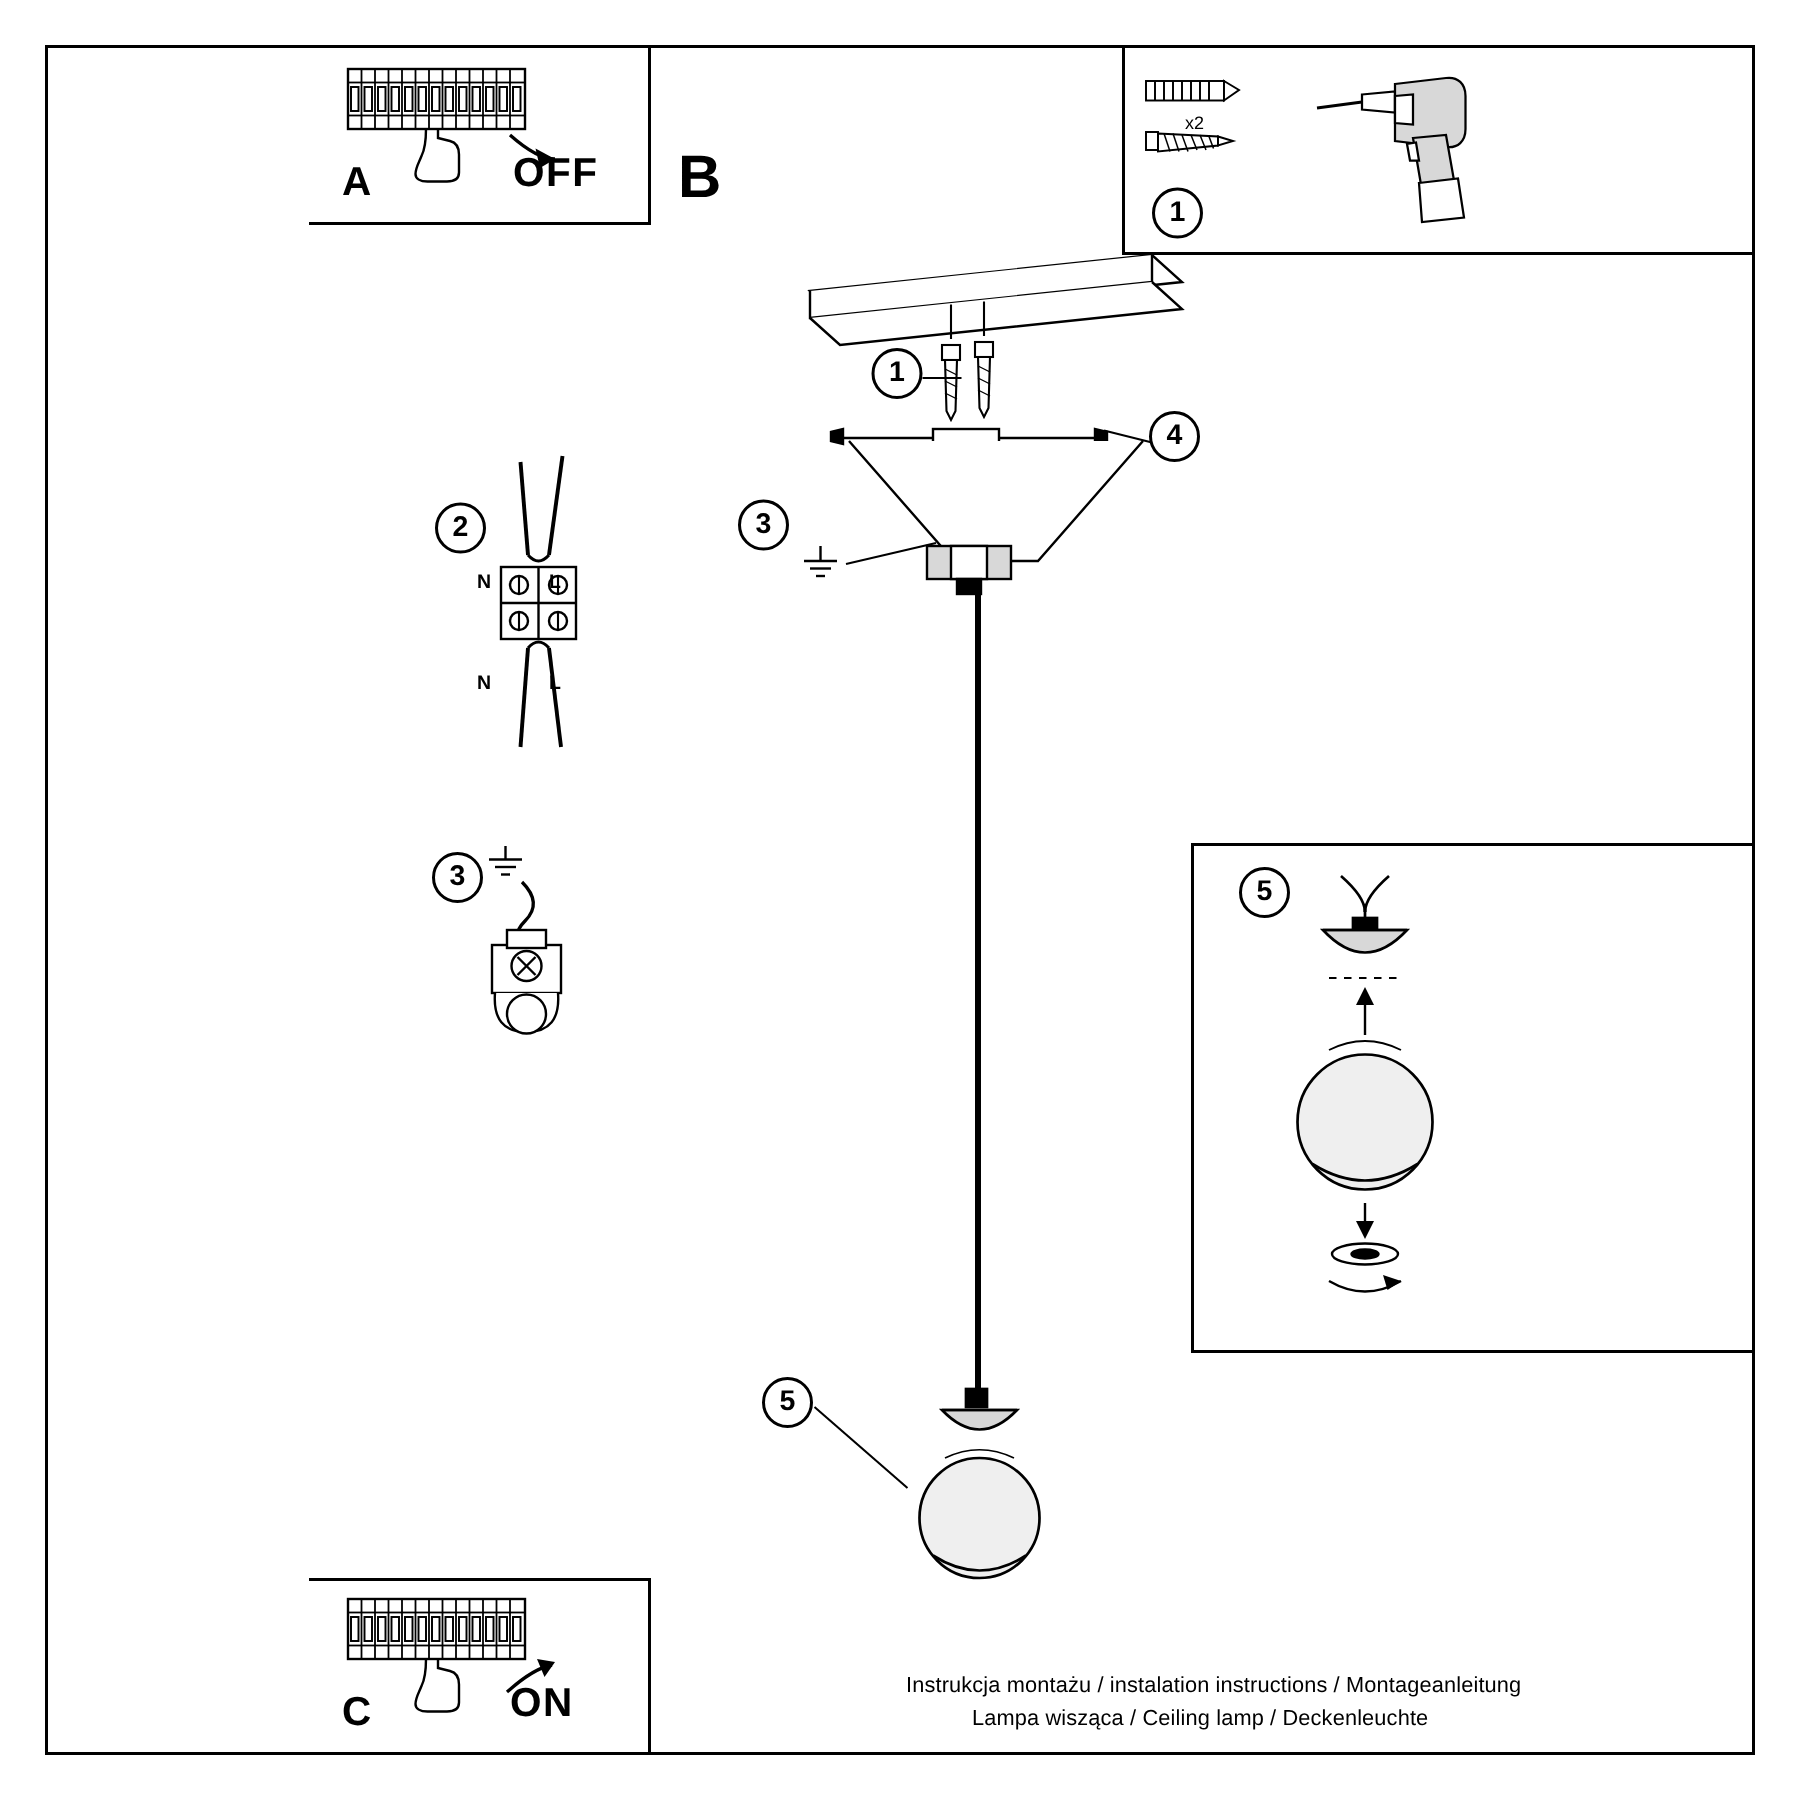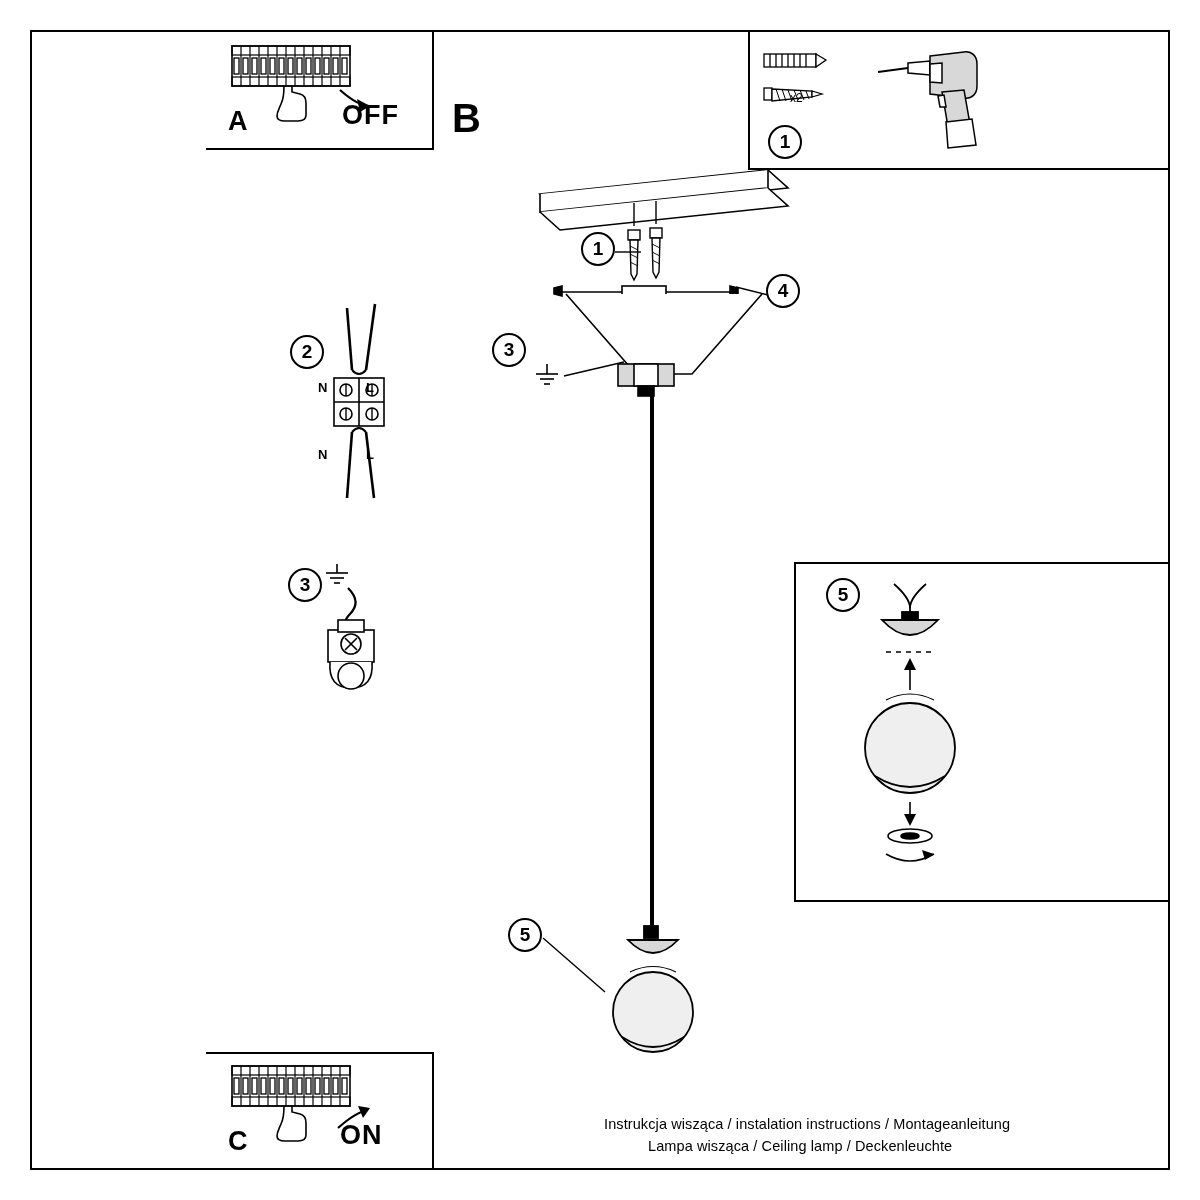--- a/index.html
+++ b/index.html
@@ -162,21 +162,21 @@
             <line x1="22" y1="45" x2="26" y2="57"></line>
           <line x1="28" y1="46" x2="32" y2="57"></line>
             <line x1="34" y1="46" x2="38" y2="56"></line>
           <line x1="40" y1="46" x2="44" y2="56"></line>
             <line x1="46" y1="47" x2="49" y2="55"></line>
         </g>
       </g>
     </svg>
   </div>
 
-  <div class="lbl tiny" style="left:790px; top:92px; font-size:12px;">x2</div>
+  <div class="lbl tiny" style="left:790px; top:76px; font-size:12px;">x2</div>
 
   <div class="panel" style="left:872px; top:44px;">
     <svg width="116" height="108" viewBox="0 0 116 108">
       <g stroke="#000" stroke-width="1.5" fill="#fff">
 
         <line x1="6" y1="28" x2="36" y2="24" stroke-width="2"></line>
         <path d="M36 19 l22 -2 l0 14 l-22 -2 z"></path>
 
         <path d="M58 12 l34 -4 c8 -1 13 4 13 12 l0 22 c0 8 -5 13 -13 12 l-34 -4 z" fill="#d8d8d8"></path>
         <path d="M58 20 l12 -1 l0 20 l-12 -1 z" fill="#fff"></path>
@@ -450,16 +450,16 @@
         <rect x="96" y="16" width="5" height="16"></rect>
           <rect x="105" y="16" width="5" height="16"></rect>
         <rect x="114" y="16" width="5" height="16"></rect>
       </g>
       <path class="ln" d="M56 44 c0 8 -1 14 -3 18 c-2 5 -4 8 -4 12 c0 3 3 5 8 5 l13 0 c5 0 8 -2 8 -6 l0 -12 c0 -5 -2 -8 -6 -9 l-8 -2 l0 -6" stroke-width="1.6" fill="#fff"></path>
       <path class="ln" d="M110 66 q18 -16 30 -18" stroke-width="2.2"></path>
       <path d="M142 46 l-12 -2 l5 12 z" fill="#000"></path>
     </svg>
   </div>
 
-  <div class="footer" style="left:604px; top:1113px;">Instrukcja wisząca / instalation instructions / Montageanleitung</div>
+  <div class="footer" style="left:604px; top:1113px;">Instrukcja montażu / instalation instructions / Montageanleitung</div>
   <div class="footer" style="left:604px; top:1135px;margin-left:44px;">Lampa wisząca / Ceiling lamp / Deckenleuchte</div>
 
 </div>
 
 </body></html>

